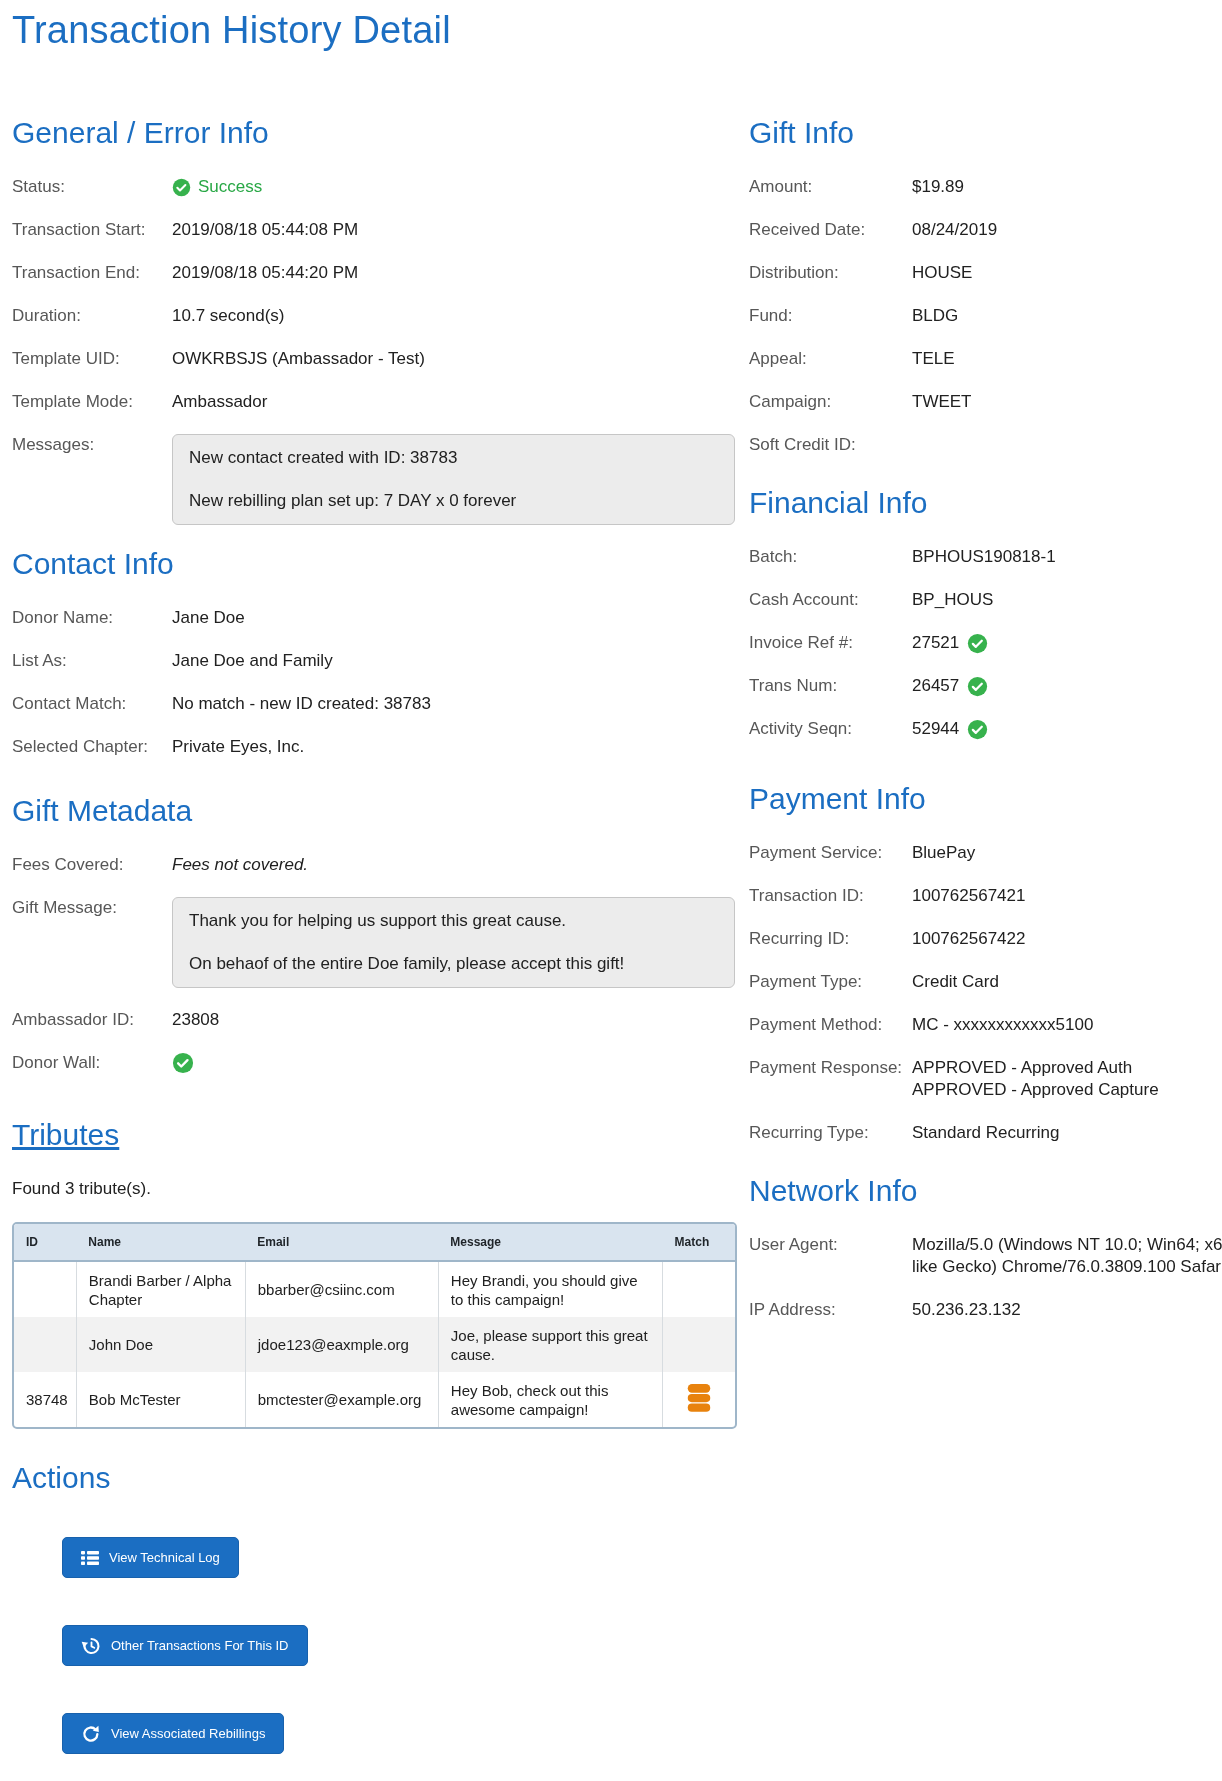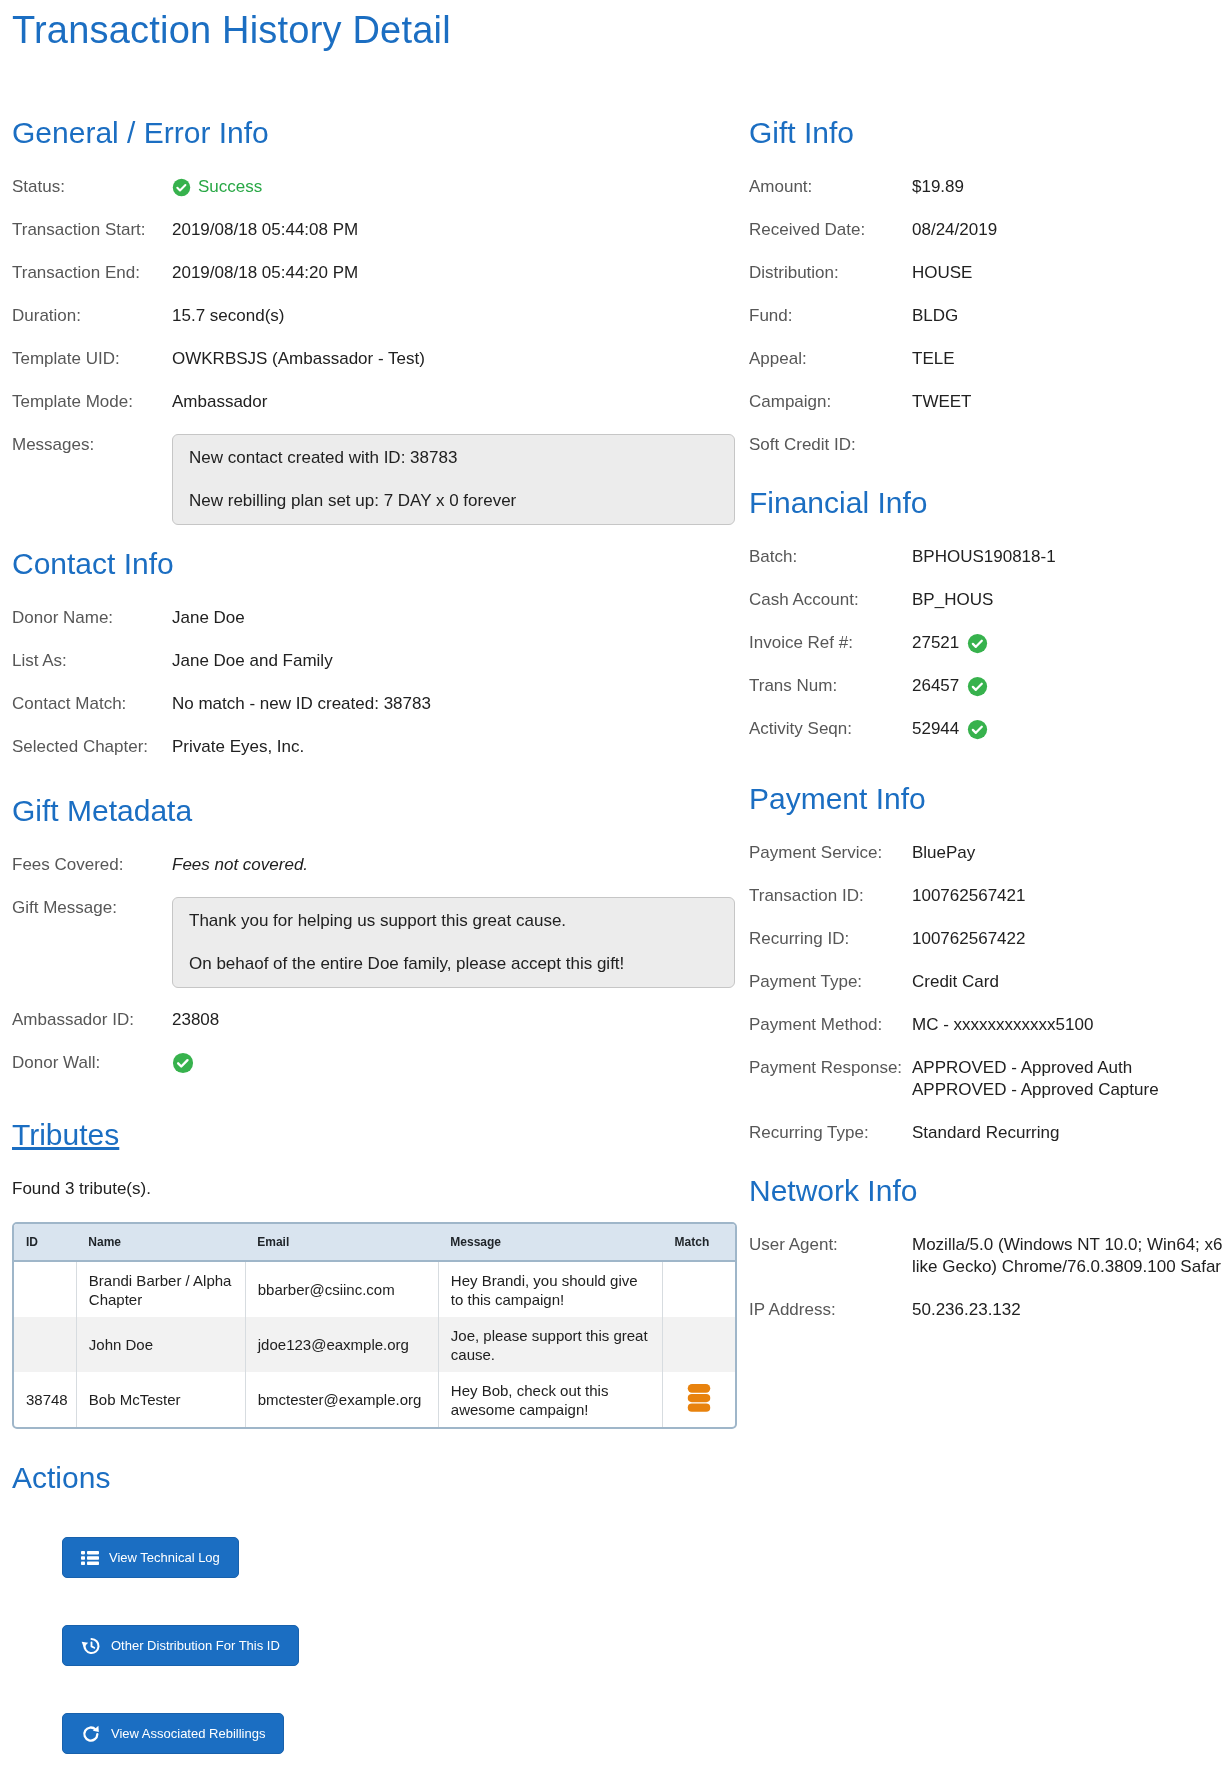--- a/index.html
+++ b/index.html
@@ -86,21 +86,21 @@
       <div class="row">
         <div class="lbl">Transaction Start:</div>
         <div class="val">2019/08/18 05:44:08 PM</div>
       </div>
       <div class="row">
         <div class="lbl">Transaction End:</div>
         <div class="val">2019/08/18 05:44:20 PM</div>
       </div>
       <div class="row">
         <div class="lbl">Duration:</div>
-        <div class="val">15.7 second(s)</div>
+        <div class="val">10.7 second(s)</div>
       </div>
       <div class="row">
         <div class="lbl">Template UID:</div>
         <div class="val">OWKRBSJS (Ambassador - Test)</div>
       </div>
       <div class="row">
         <div class="lbl">Template Mode:</div>
         <div class="val">Ambassador</div>
       </div>
 
@@ -238,21 +238,21 @@
 
       <div class="btn-row">
         <button class="action-btn">
           <span>
             <svg width="20" height="20" viewBox="0 0 24 24">
               <path d="M12.6 3.6a8.4 8.4 0 1 1-8.2 6.6" stroke="#fff" stroke-width="2.5" fill="none" stroke-linecap="round"></path>
               <polygon points="0.8,6.8 8.6,8.2 3.2,13.6" fill="#fff"></polygon>
               <path d="M12.6 7.6v4.9l3.3 1.6" stroke="#fff" stroke-width="2.2" fill="none" stroke-linecap="round" stroke-linejoin="round"></path>
             </svg>
           </span>
-          <span>Other Distribution For This ID</span>
+          <span>Other Transactions For This ID</span>
         </button>
       </div>
 
       <div class="btn-row">
         <button class="action-btn">
           <span>
             <svg width="20" height="20" viewBox="0 0 24 24">
               <path d="M19.6 12.2a7.8 7.8 0 1 1-2.2-5.6" stroke="#fff" stroke-width="2.8" fill="none" stroke-linecap="round"></path>
               <polygon points="20.9,2.2 21.4,9.6 14.2,8.2" fill="#fff"></polygon>
             </svg>

